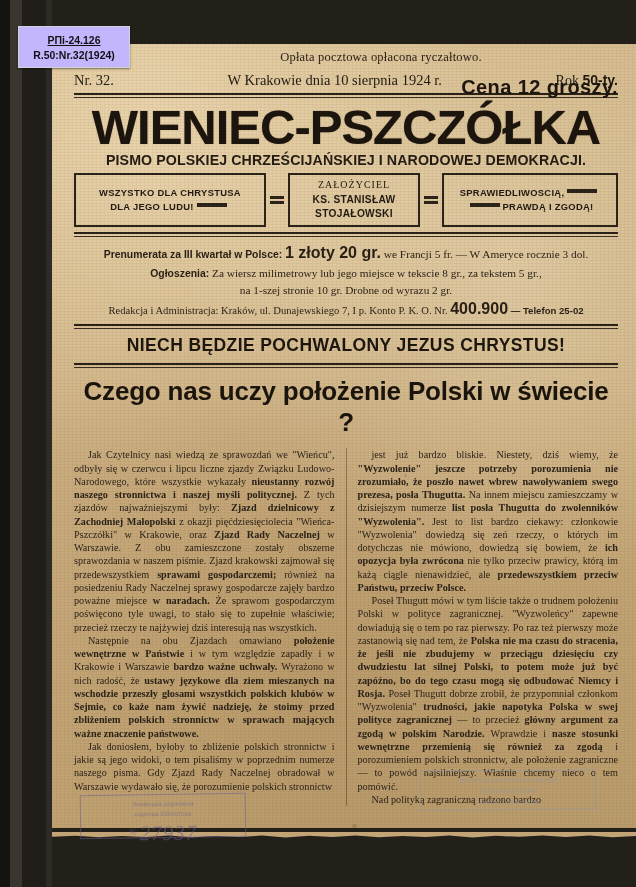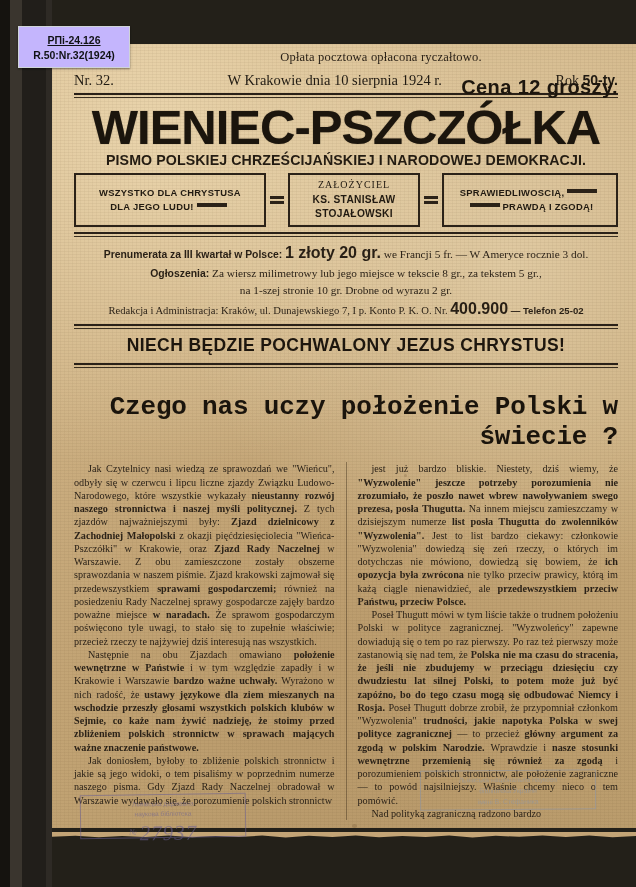--- a/index.html
+++ b/index.html
@@ -76,22 +76,22 @@
   .terms b{font-family:"Liberation Sans",sans-serif;font-size:16px;}
   .terms .tiny{font-size:10.6px;}
   .terms .tel{font-family:"Liberation Sans",sans-serif;font-weight:bold;font-size:9.6px;}
 
   
   .bannerwrap{margin:4px 0 6px;}
   .banner{text-align:center;font-family:"Liberation Sans",sans-serif;font-weight:bold;
      font-size:17.5px;letter-spacing:.4px;padding:4px 0 3px;color:#1d160e;}
 
   
-  .headline{text-align:right;font-family:Liberation Mono, monospace;font-weight:bold;
-     font-size:26px;letter-spacing:-.2px;margin:24px 0 10px;color:#1a140c;}
+  .headline{text-align:center;font-family:Liberation Sans, sans-serif;font-weight:bold;
+     font-size:26px;letter-spacing:-.2px;margin:8px 0 10px;color:#1a140c;}
 
   
   .cols{display:flex;gap:0;}
   .col{flex:1;font-size:10.2px;line-height:1.30;text-align:justify;color:#2b2218;
        hyphens:auto;}
   .col.left{padding-right:11px;border-right:1px solid rgba(60,45,25,.45);}
   .col.right{padding-left:11px;}
   .col p{margin:0;text-indent:14px;}
   .col b{font-weight:bold;}
 

